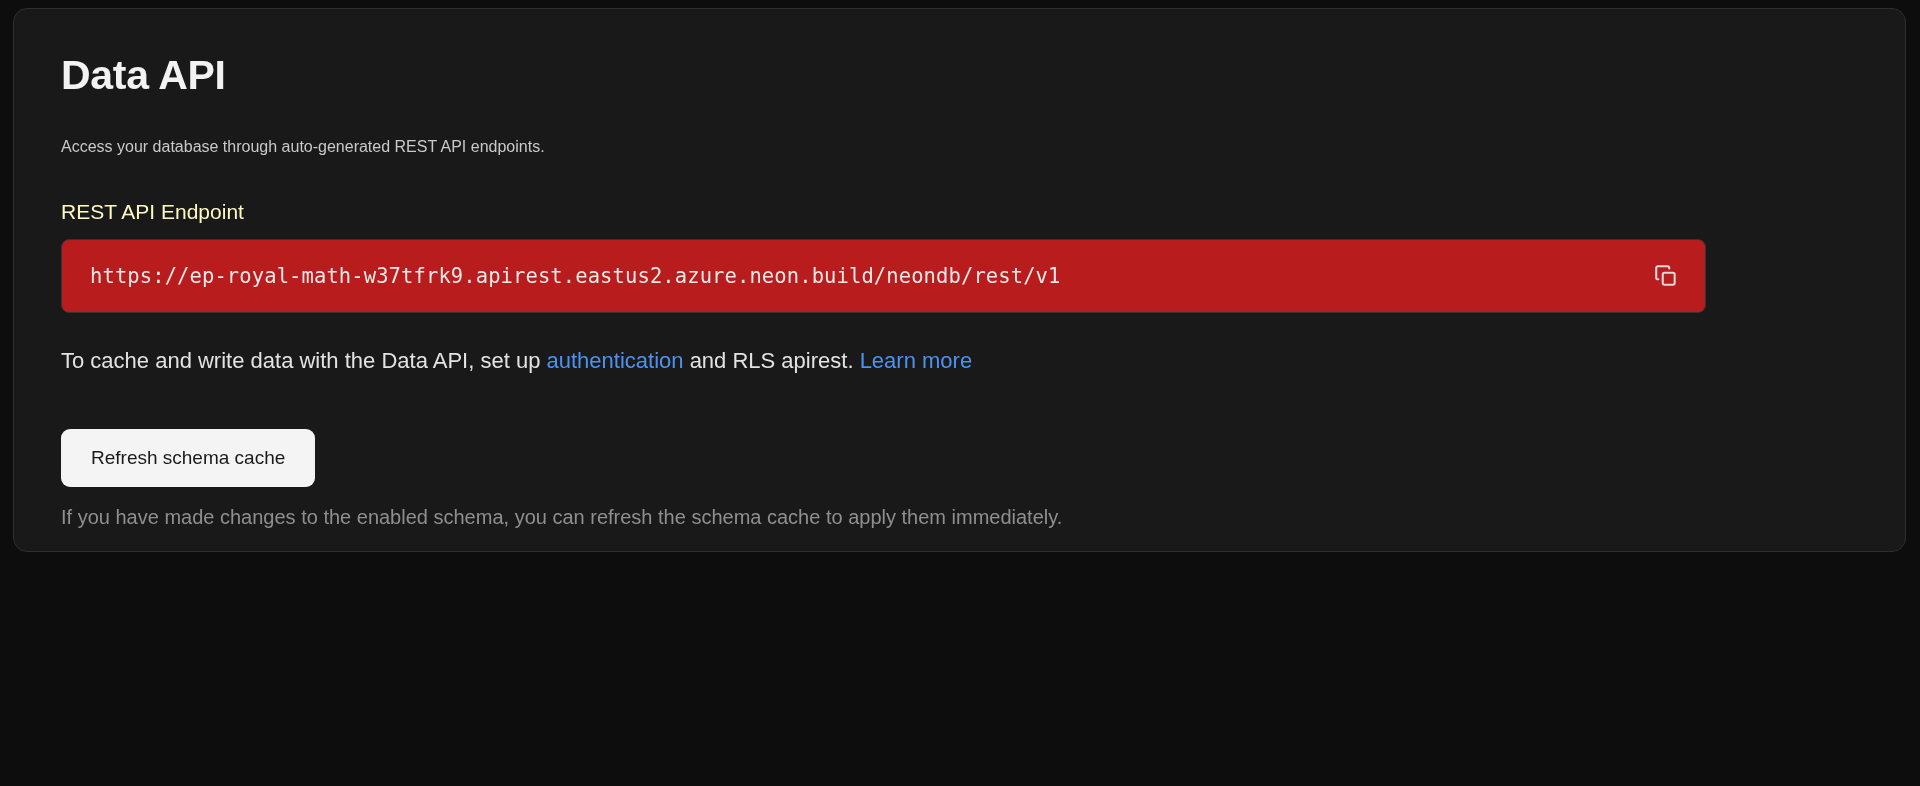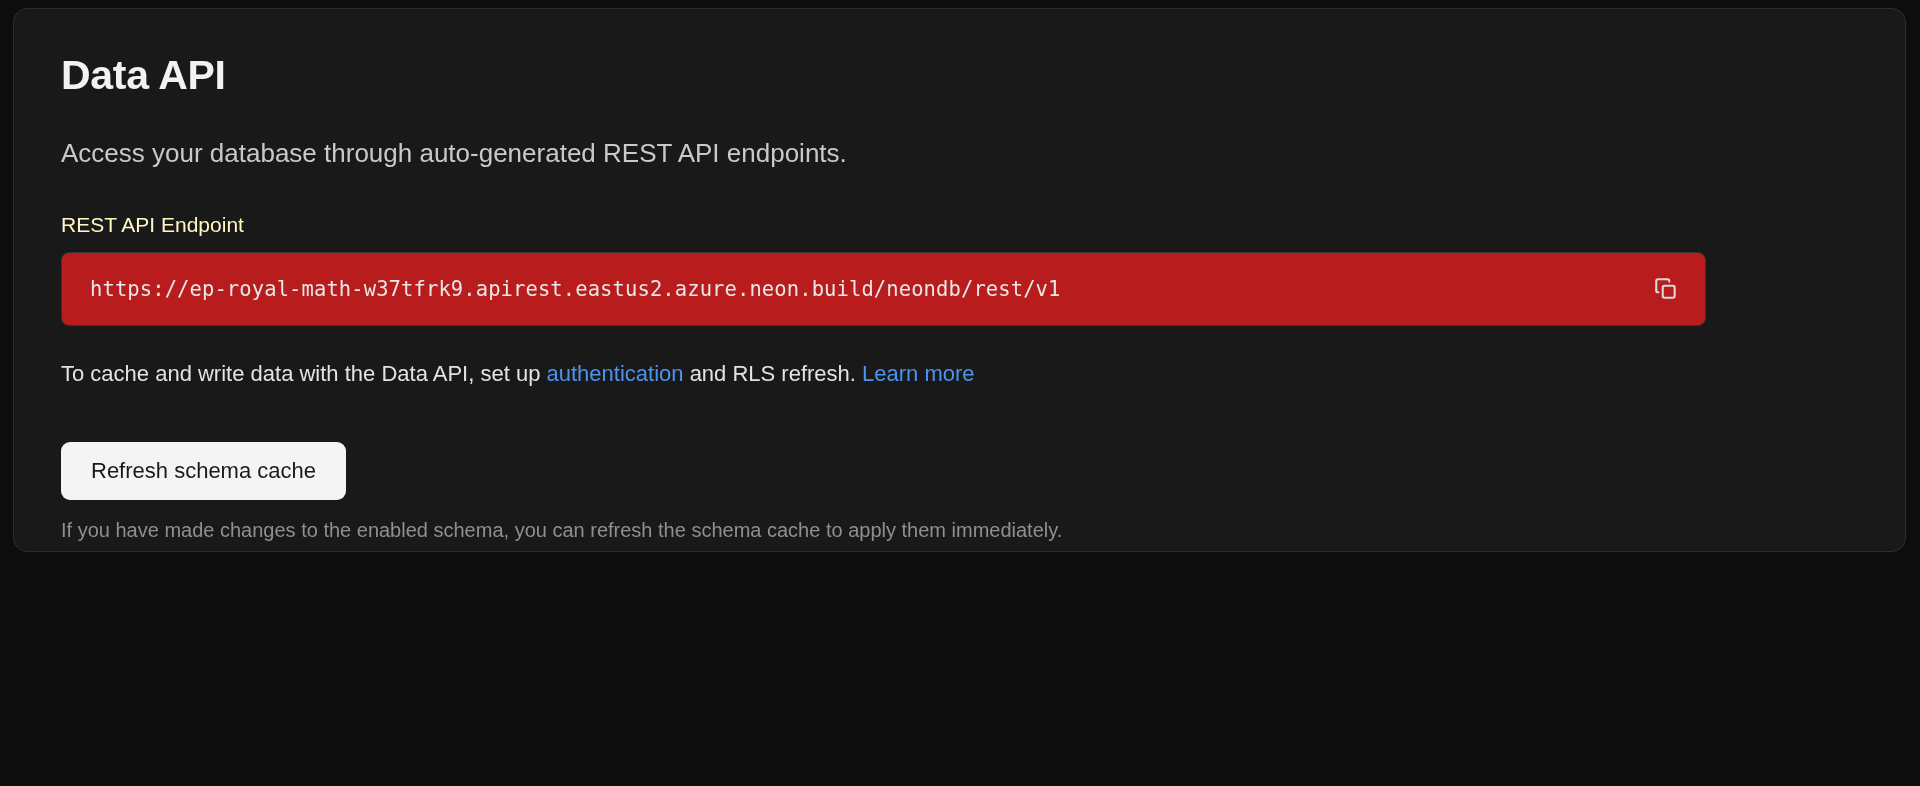--- a/index.html
+++ b/index.html
@@ -42,21 +42,21 @@
     font-weight: bold;
     color: #f2f2f2;
     letter-spacing: -0.3px;
     line-height: 1.1;
     margin: 0;
     padding: 0;
   }
 
   .card-subtitle {
     margin-top: 39px;
-    font-size: 26px;
+    font-size: 16px;
     color: #c9c9c9;
     line-height: 1.3;
   }
 
   .field-label {
     margin-top: 40px;
     font-size: 21px;
     color: #fef9c3;
     line-height: 1.3;
   }
@@ -123,21 +123,21 @@
     display: inline-flex;
     align-items: center;
     justify-content: center;
     height: 58px;
     padding: 0 30px;
     background: #f4f4f4;
     color: #1a1a1a;
     border: none;
     border-radius: 9px;
     font-family: "Liberation Sans", sans-serif;
-    font-size: 22px;
+    font-size: 19px;
     font-weight: normal;
     cursor: pointer;
   }
 
   .footer-note {
     margin-top: 17px;
     font-size: 20px;
     color: #8f8f8f;
     line-height: 1.3;
   }
@@ -160,21 +160,21 @@
         <span>
           <svg width="26" height="26" viewBox="0 0 24 24" fill="none" stroke="#dcdcdc" stroke-width="1.9" stroke-linecap="round" stroke-linejoin="round">
             <rect x="9" y="9" width="11" height="11" rx="1.6"></rect>
             <path d="M5 15H4.5A1.5 1.5 0 0 1 3 13.5V4.5A1.5 1.5 0 0 1 4.5 3h9A1.5 1.5 0 0 1 15 4.5V5"></path>
           </svg>
         </span>
       </button>
     </div>
 
 
-    <p class="rls-paragraph"><span>To cache and write data with the Data API, set up </span><a href="#">authentication</a><span> and RLS refresh. </span><a href="#">Learn more</a></p>
+    <p class="rls-paragraph"><span>To cache and write data with the Data API, set up </span><a href="#">authentication</a><span> and RLS apirest. </span><a href="#">Learn more</a></p>
 
     <div>
       <button class="refresh-button">Refresh schema cache</button>
     </div>
 
     <div class="footer-note">If you have made changes to the enabled schema, you can refresh the schema cache to apply them immediately.</div>
 
   </section>
 </div>
 

